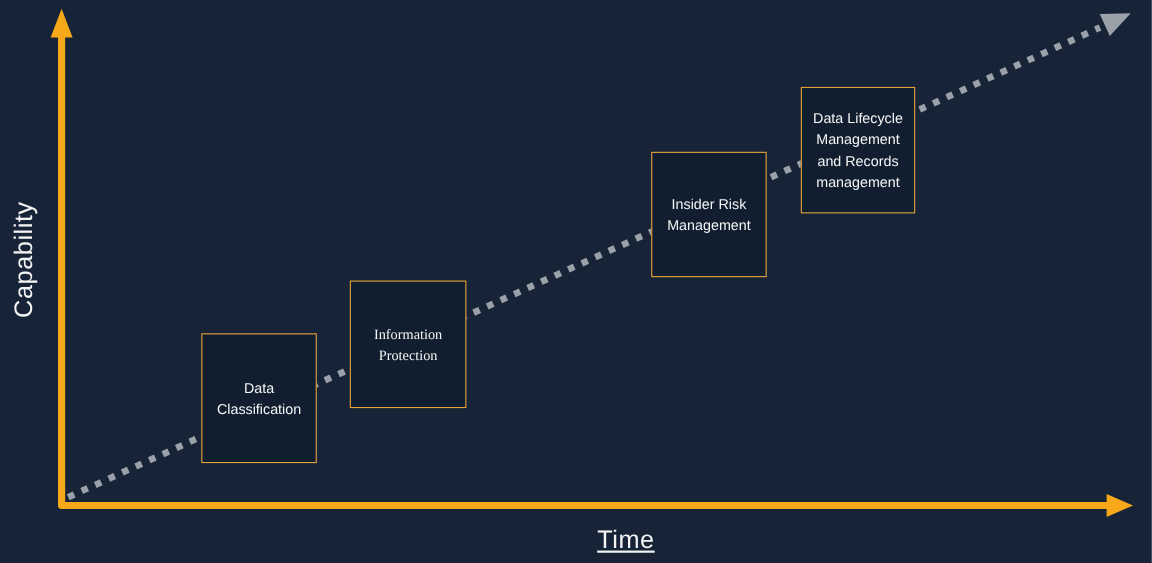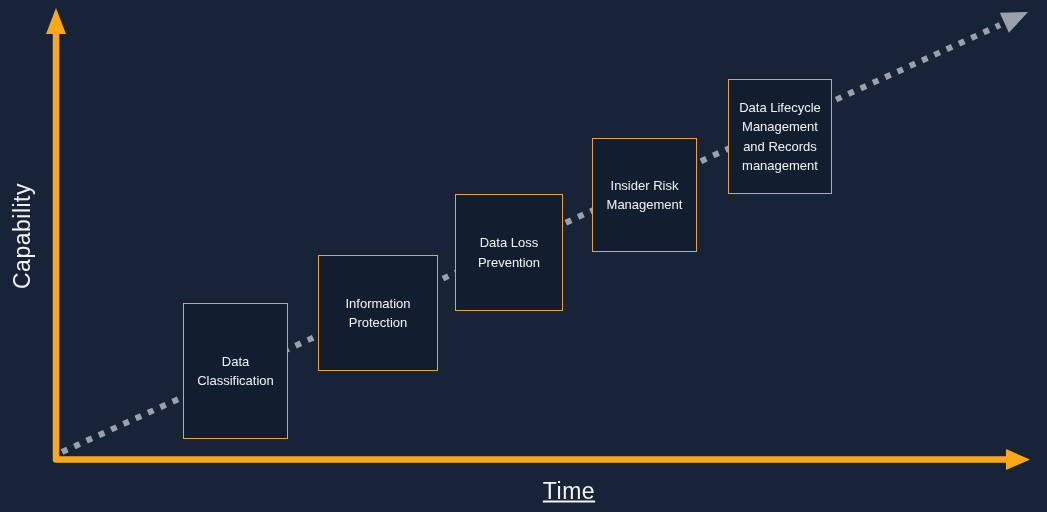--- a/index.html
+++ b/index.html
@@ -20,22 +20,22 @@
     display:flex;
     align-items:center;
     justify-content:center;
     text-align:center;
     color:#F4F4F4;
     font-size:13px;
     line-height:1.5;
     padding:4px 6px;
     z-index:2;
   }
-  .s1{left:183px;top:303px;width:105px;height:136px;}
-  .s2{left:318px;top:255px;width:120px;height:116px;}
+  .s1{left:183px;top:303px;width:105px;height:118px;}
+  .s2{left:318px;top:255px;width:106px;height:116px;font-family:Liberation Serif, serif;}
   .s3{left:455px;top:194px;width:108px;height:117px;}
   .s4{left:592px;top:138px;width:105px;height:114px;}
   .s5{left:728px;top:79px;width:104px;height:115px;}
   .axis-label{
     position:absolute;
     color:#F4F4F4;
     font-size:23px;
     letter-spacing:0.5px;
     z-index:2;
     white-space:nowrap;
@@ -64,23 +64,20 @@
     <polygon points="56,8 46,34 66,34" fill="#F7A91A"></polygon>
     <polygon points="1030,459.5 1006,449 1006,470" fill="#F7A91A"></polygon>
   </svg>
 
   <div class="stage-box s1">
     <span>Data Classification</span>
   </div>
   <div class="stage-box s2">
     <span>Information Protection</span>
   </div>
-  <div class="stage-box s3">
-    <span>Data Loss Prevention</span>
-  </div>
   <div class="stage-box s4">
     <span>Insider Risk Management</span>
   </div>
   <div class="stage-box s5">
     <span>Data Lifecycle Management and Records management</span>
   </div>
 
   <div class="axis-label ylabel">Capability</div>
   <div class="axis-label xlabel">Time</div>
 

